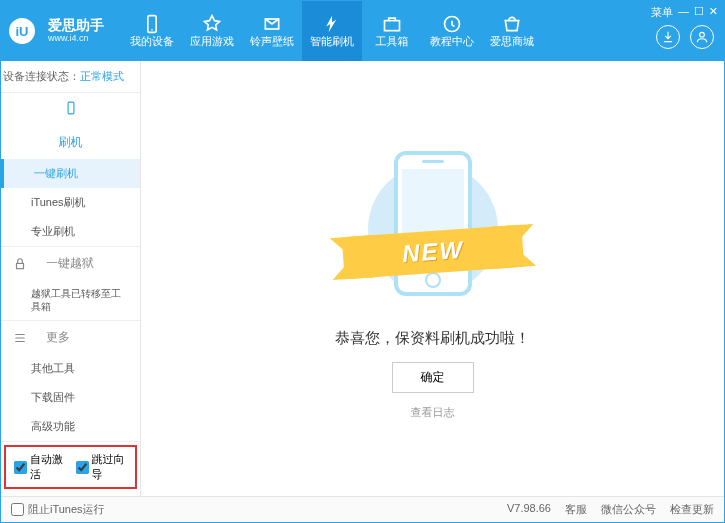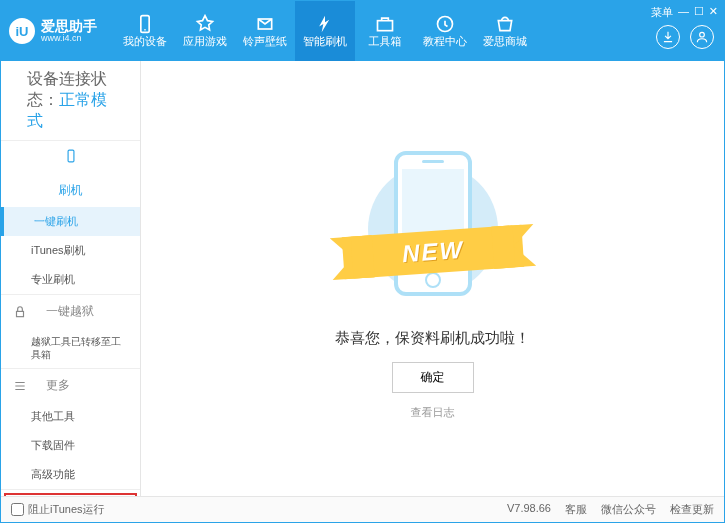--- a/index.html
+++ b/index.html
@@ -1,34 +1,34 @@
 <!DOCTYPE html>
 <html><head>
 <meta charset="utf-8">
 <style>
 *{margin:0;padding:0;box-sizing:border-box;font-family:"Microsoft YaHei",sans-serif}
 body{background:#fff;width:725px;height:523px;overflow:hidden;position:relative;border:1px solid #2aa3e8}
 .header{background:#2aa3e8;height:60px;display:flex;align-items:center;padding:0 8px;color:#fff;position:relative}
-.logo-wrap{display:flex;align-items:flex-end;gap:6px}
+.logo-wrap{display:flex;align-items:center;gap:13px}
 .logo-circle{width:26px;height:26px;border:2px solid #fff;border-radius:50%;display:flex;align-items:center;justify-content:center;font-size:13px;font-weight:bold;color:#2aa3e8;background:#fff}
 .logo-text{display:flex;flex-direction:column;line-height:1.1}
 .logo-text .t{font-size:14px;font-weight:bold}
 .logo-text .u{font-size:9px;opacity:.9}
 .nav{display:flex;margin-left:18px;height:100%}
 .nav-item{width:60px;display:flex;flex-direction:column;align-items:center;justify-content:center;gap:0;font-size:11px;cursor:pointer;color:#fff}
 .nav-item.active{background:#1a8cd8}
 .nav-item svg{width:20px;height:20px;fill:#fff}
 .win-ctrl{position:absolute;right:6px;top:4px;display:flex;gap:5px;font-size:11px}
 .win-ctrl span{cursor:pointer}
 .acct{position:absolute;right:10px;top:24px;display:flex;gap:10px}
 .acct-btn{width:24px;height:24px;border:1.5px solid #fff;border-radius:50%;display:flex;align-items:center;justify-content:center;cursor:pointer}
 .acct-btn svg{width:14px;height:14px;fill:#fff}
 .body{display:flex;height:437px}
 .sidebar{width:140px;border-right:1px solid #e5e5e5;background:#fff;font-size:12px;overflow:hidden}
-.conn-status{padding:8px 26px;font-size:16px;color:#666;border-bottom:1px solid #eee}
+.conn-status{padding:8px 2px;font-size:11px;color:#666;border-bottom:1px solid #eee}
 .conn-status .ok{color:#2aa3e8}
 .sb-section{border-bottom:1px solid #eee}
 .sb-head{display:flex;align-items:center;gap:19px;padding:8px 12px;color:#888;font-size:12px}
 .sb-head.main{color:#2aa3e8}
 .sb-head svg{width:14px;height:14px;fill:currentColor}
 .sb-item{padding:7px 10px 7px 30px;color:#555;cursor:pointer;font-size:11px}
 .sb-item.active{background:#e6f3fc;color:#2aa3e8;border-left:3px solid #2aa3e8;}
 .sb-item.multi{font-size:10px;line-height:1.3}
 .check-row{border:2px solid #d33;padding:5px 8px;display:flex;gap:10px;margin:3px;font-size:11px}
 .check-row label{display:flex;align-items:center;gap:3px;cursor:pointer}

